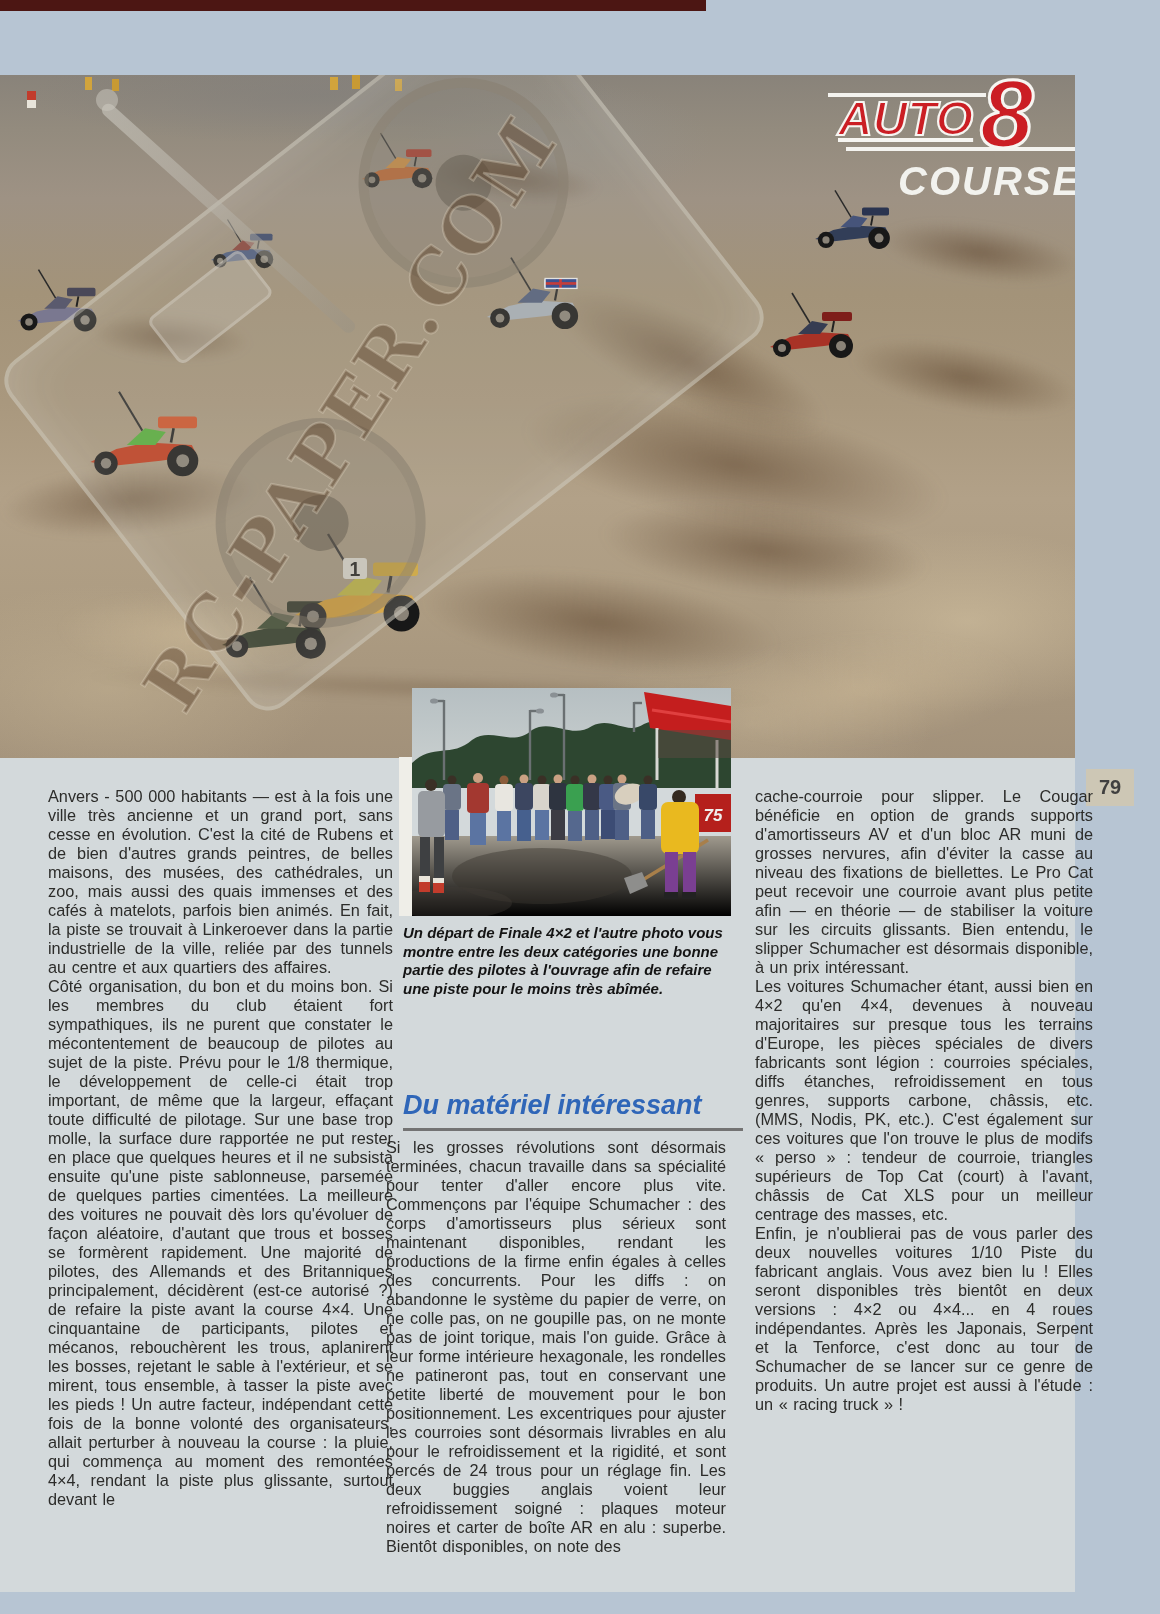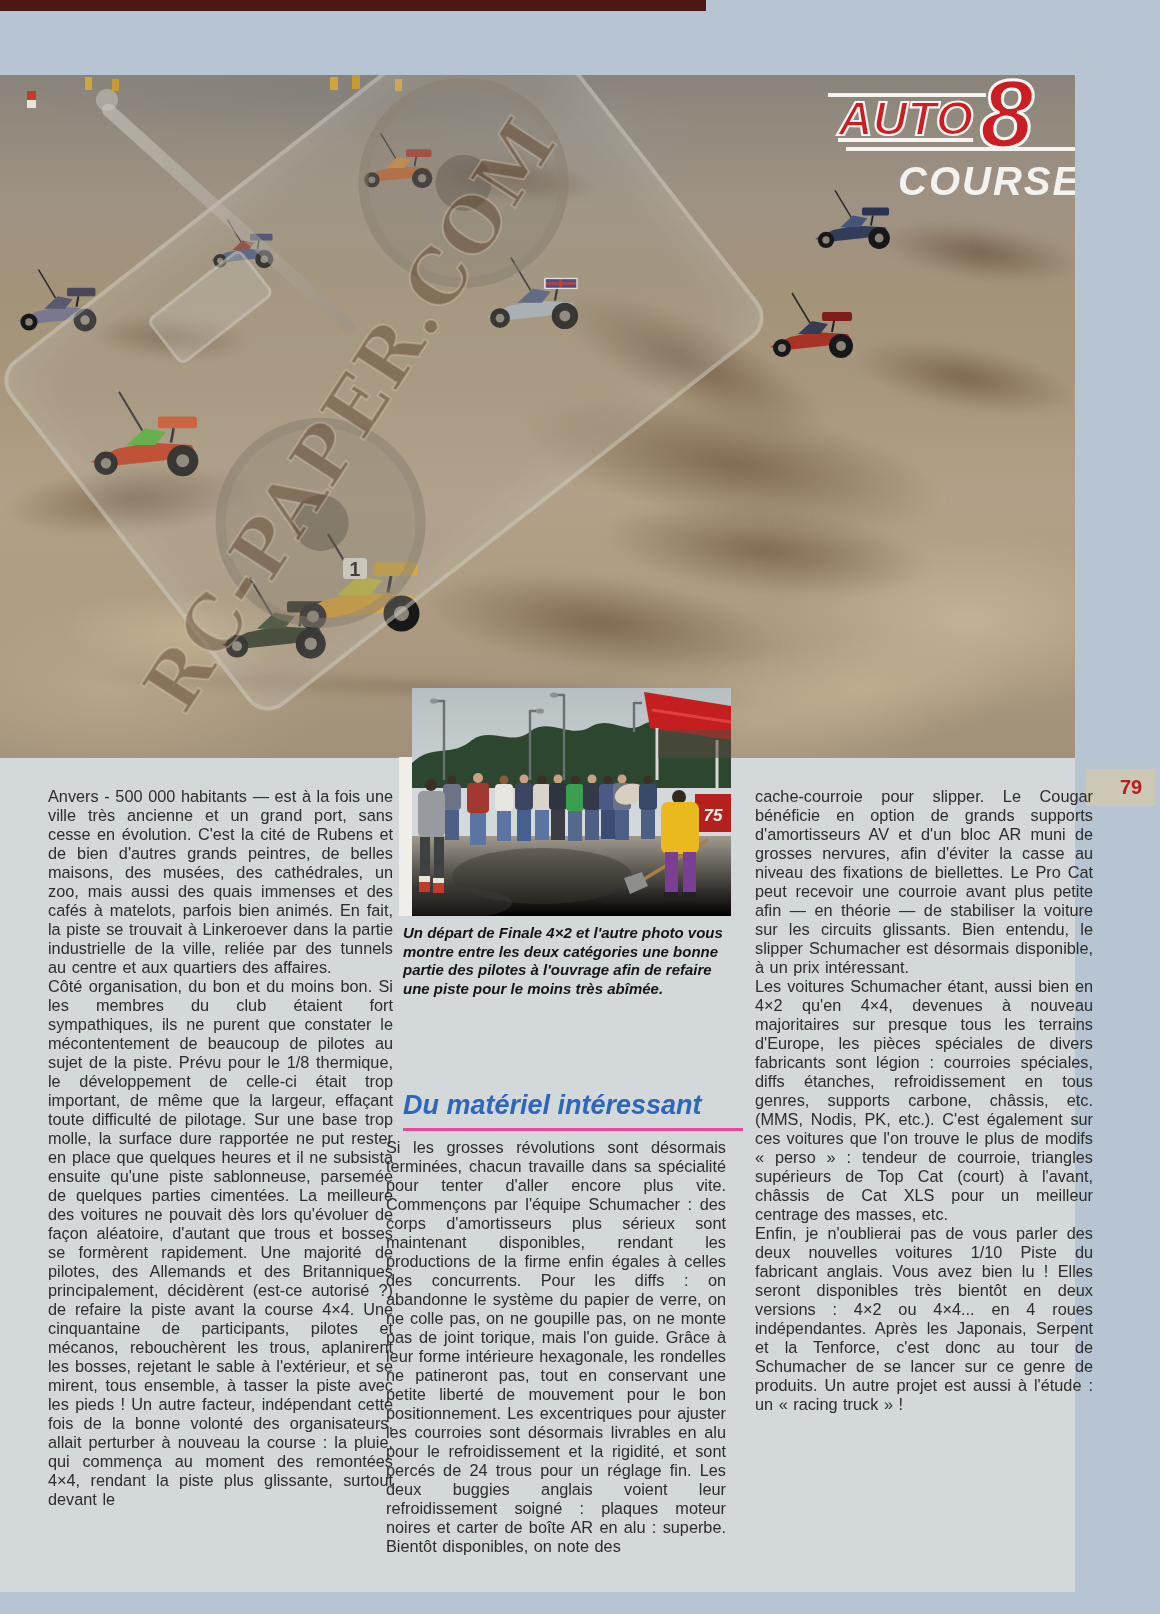--- a/index.html
+++ b/index.html
@@ -45,29 +45,29 @@
   .logo-course{position:absolute;left:898px;top:84px;font:italic 800 40px "Liberation Sans",sans-serif;
      color:#f2f2ee;letter-spacing:2px;}
   
   .panel{position:absolute;left:0;top:758px;width:1075px;height:834px;background:#d3d9db;}
   .inset-strip{position:absolute;left:399px;top:757px;width:13px;height:159px;background:#efeee8;}
   .inset{position:absolute;left:412px;top:688px;width:372px;height:228px;}
   .caption{position:absolute;left:403px;top:924px;width:332px;
      font:italic 700 15px/18.5px "Liberation Sans",sans-serif;color:#141414;}
   .pagenum{position:absolute;left:1086px;top:769px;width:48px;height:37px;background:#cdc7b5;
      display:flex;align-items:center;justify-content:center;
-     font:700 20px "Liberation Sans",sans-serif;color:#b91c1c;padding-left:21px;}
+     font:700 20px "Liberation Sans",sans-serif;color:#404040;}
   .col{position:absolute;font-size:16.3px;line-height:19px;color:#2c2c2a;text-align:justify;
        word-spacing:1px;}
   .col p{margin:0;}
   .col1{left:48px;top:787px;width:345px;}
   .col2-lead{left:403px;top:1036px;width:340px;}
   .col2-head{position:absolute;left:403px;top:1090px;width:340px;
      font:italic 900 27px "Liberation Sans",sans-serif;color:#2f66b8;
-     padding-bottom:7px;border-bottom:3px solid #ec4899;}
+     padding-bottom:7px;border-bottom:3px solid #737373;}
   .col2-body{left:386px;top:1138px;width:340px;}
   .col3{left:755px;top:787px;width:338px;}
 </style>
 </head>
 <body>
 
 <div class="page">
 
   <div class="top-stripe"></div>
 

